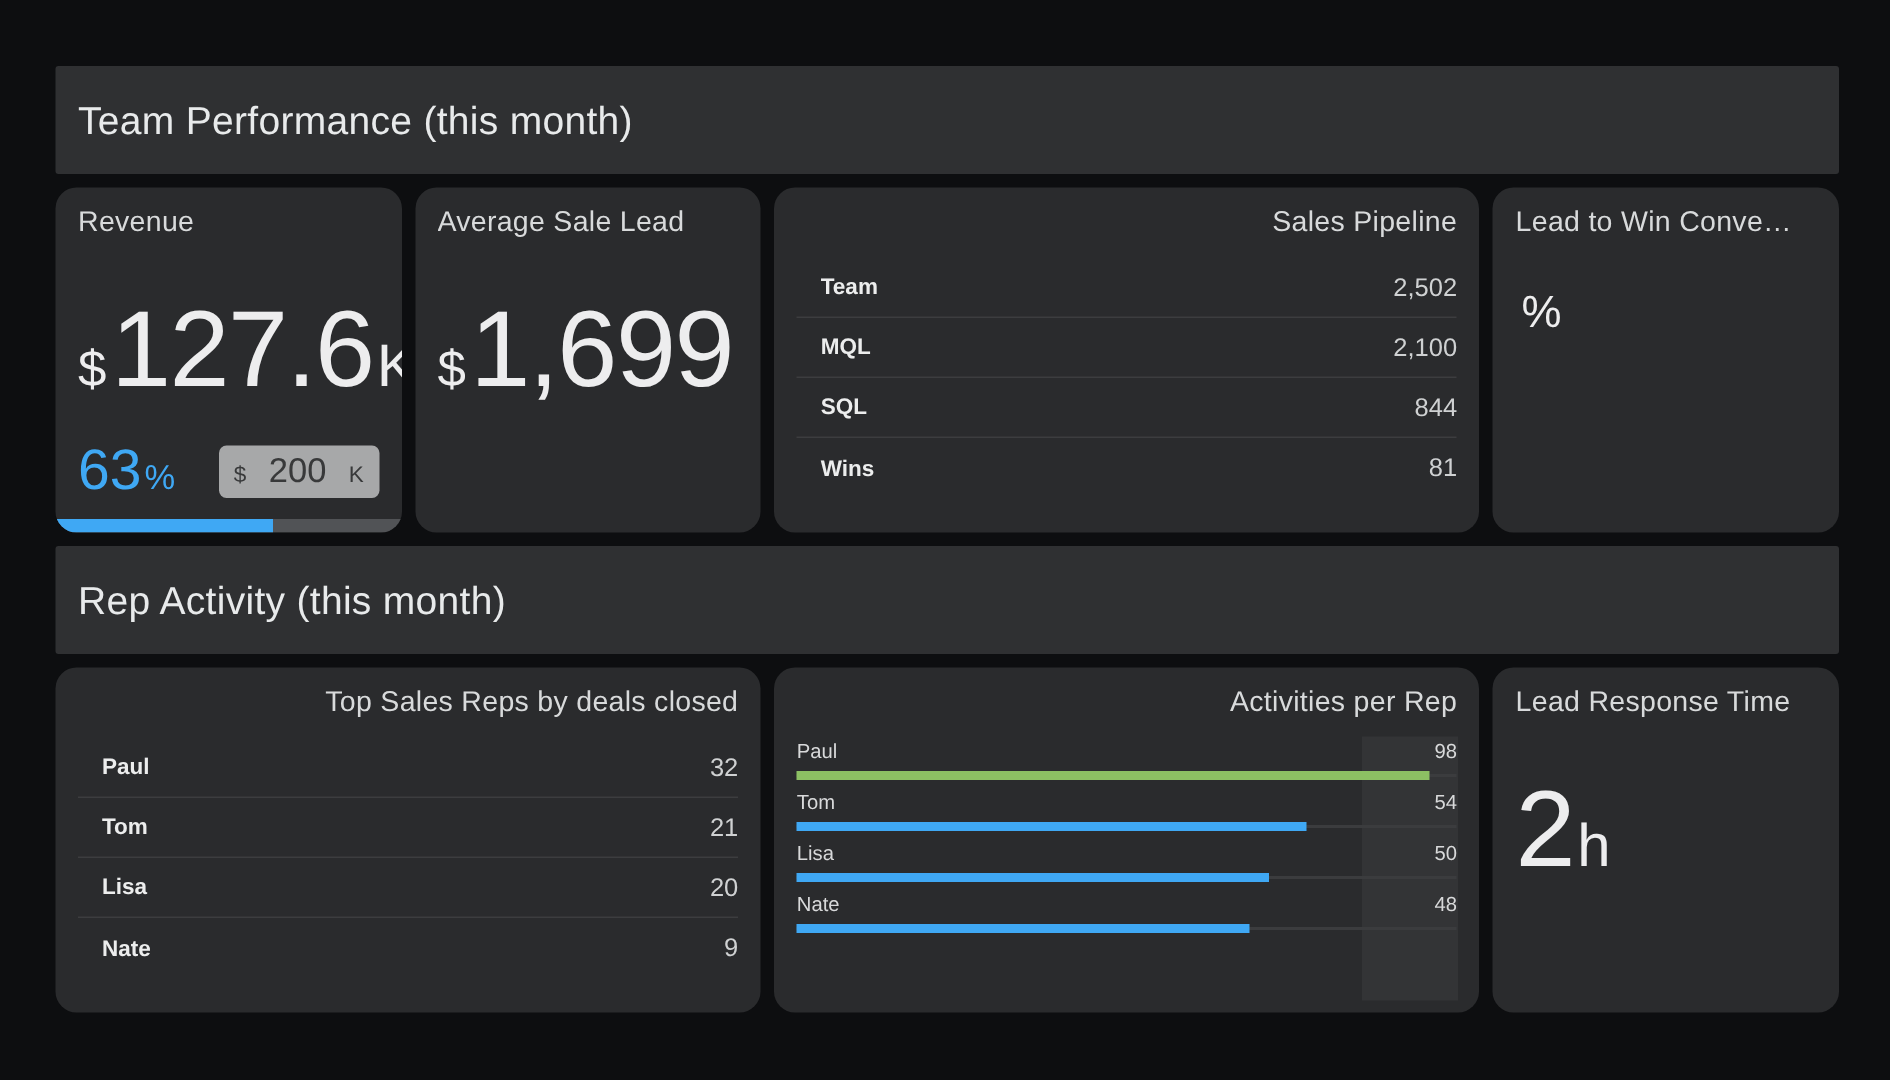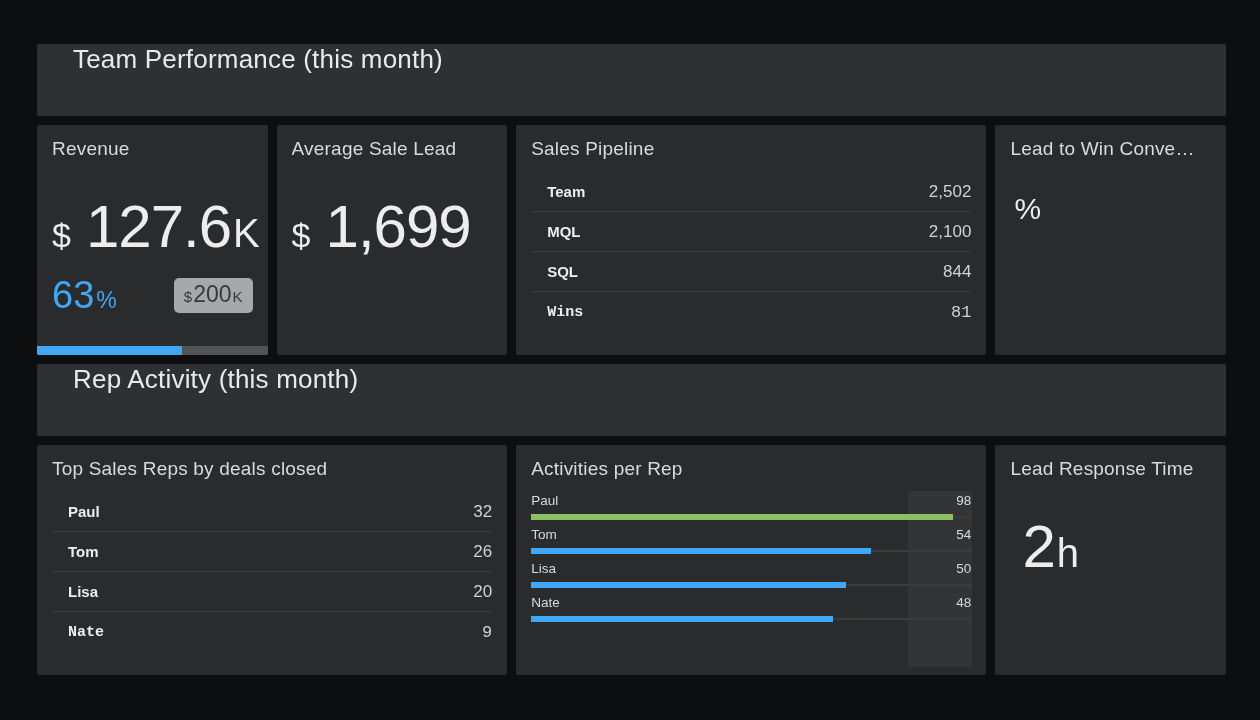--- a/index.html
+++ b/index.html
@@ -32,73 +32,73 @@
     position:absolute;left:37px;top:44px;width:1189px;
     display:grid;
     grid-template-columns:repeat(5,1fr);
     grid-template-rows:72px 230px 72px 230px;
     gap:9px;
   }
   .section-header{
     grid-column:1 / -1;
     background:var(--header-bg);
     border-radius:2px;
-    display:flex;
-    padding:0 36px;
+    display:flex;align-items:center;
+    padding:0 15px;
   }
   .section-header h1{
     font-size:26px;font-weight:400;color:var(--title);letter-spacing:.2px;
   }
   .card{
     background:var(--card-bg);
-    border-radius:2px;
+    border-radius:14px;
     position:relative;
     padding:13px 15px;
     overflow:hidden;
   }
-  .span2{grid-column:span 2;}
+  .span2{grid-column:span 2;text-align:right;}
   .card-title{
     font-size:19px;font-weight:400;color:var(--card-title);
     white-space:nowrap;overflow:hidden;
     letter-spacing:.2px;
   }
   
   .big-number{
     display:flex;align-items:baseline;margin-top:32px;color:var(--big);
   }
   .big-number .cur{font-size:34px;margin-right:3px;}
-  .big-number .num{font-size:60px;letter-spacing:-1px;margin-left:12px;}
+  .big-number .num{font-size:72px;letter-spacing:-1px;}
   .big-number .unit{font-size:40px;margin-left:2px;}
   .big-number .unit-sm{font-size:30px;margin-left:4px;}
   
   .rev-footer{
-    position:absolute;left:15px;right:15px;bottom:38px;
+    position:absolute;left:15px;right:15px;bottom:19px;
     display:flex;justify-content:space-between;align-items:flex-end;
   }
   .pct{color:var(--blue);display:flex;align-items:baseline;}
   .pct .pct-num{font-size:38px;}
   .pct .pct-sign{font-size:23px;margin-left:2px;}
   .goal-badge{
     background:var(--badge-bg);color:var(--badge-text);
     border-radius:5px;padding:3px 10px 5px;
     display:flex;align-items:baseline;margin-bottom:4px;
   }
   .goal-badge .g-sm{font-size:15px;}
-  .goal-badge .g-num{font-size:23px;margin:0 1px;}
+  .goal-badge .g-num{font-size:23px;margin:0 15px;}
   .progress{
     position:absolute;left:0;right:0;bottom:0;height:9px;background:var(--track);
   }
   .progress-fill{height:100%;background:var(--blue);}
   
   .stat-rows{margin-top:12px;}
   .stat-row{
     height:40px;display:flex;align-items:center;justify-content:space-between;
     padding-left:16px;border-bottom:1px solid var(--divider);
   }
-  .stat-row:last-child{border-bottom:none;font-family:Liberation Mono, monospace;}
+  .stat-row:last-child{border-bottom:none;}
   .stat-label{font-size:15px;font-weight:700;color:var(--label);}
   .stat-value{font-size:17px;color:var(--value);}
   
   .act-chart{margin-top:13px;position:relative;z-index:1;}
   .value-band{
     position:absolute;top:46px;bottom:8px;right:14px;width:64px;
     background:rgba(255,255,255,0.045);z-index:0;
   }
   .act-row{margin-bottom:7px;}
   .act-line{
@@ -187,21 +187,21 @@
 
   <div class="card span2">
     <div class="card-title">Top Sales Reps by deals closed</div>
     <div class="stat-rows">
       <div class="stat-row">
         <span class="stat-label">Paul</span>
         <span class="stat-value">32</span>
       </div>
       <div class="stat-row">
         <span class="stat-label">Tom</span>
-        <span class="stat-value">26</span>
+        <span class="stat-value">21</span>
       </div>
       <div class="stat-row">
         <span class="stat-label">Lisa</span>
         <span class="stat-value">20</span>
       </div>
       <div class="stat-row">
         <span class="stat-label">Nate</span>
         <span class="stat-value">9</span>
       </div>
     </div>

